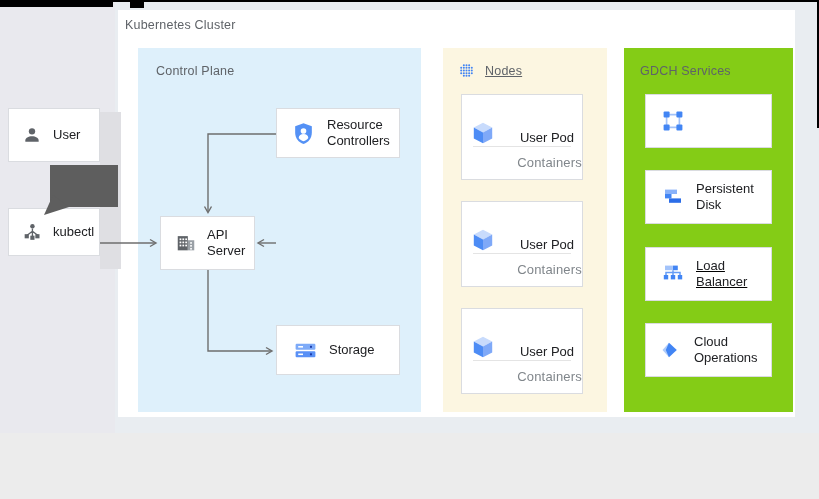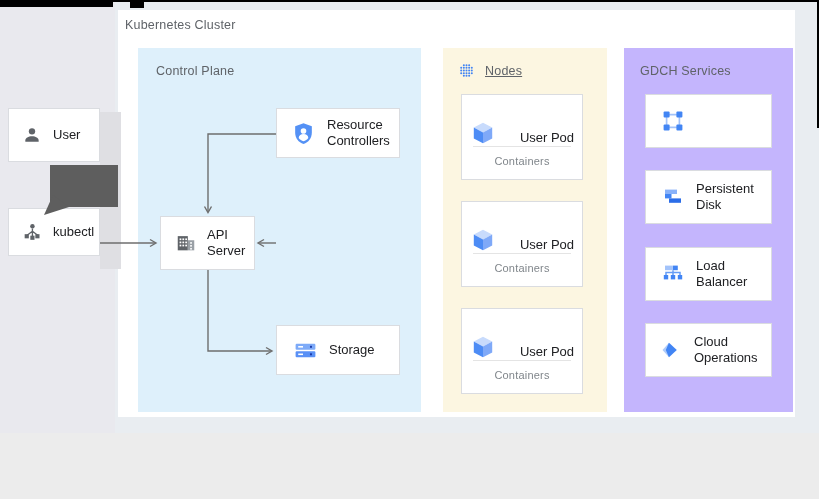--- a/index.html
+++ b/index.html
@@ -11,37 +11,37 @@
   .outer-white{left:118px;top:10px;width:677px;height:407px;background:#ffffff;}
   .black-topleft{left:0;top:0;width:113px;height:7px;background:#000;}
   .black-topline{left:113px;top:0;width:706px;height:2px;background:#000;}
   .black-notch{left:130px;top:0;width:14px;height:8px;background:#000;}
   .black-right{left:817px;top:0;width:2px;height:128px;background:#000;}
   .k8s-label{left:125px;top:18px;font-size:12.5px;color:#5f6368;letter-spacing:.2px;}
   .panel{position:absolute;top:48px;height:364px;}
   .panel-label{position:absolute;font-size:12.5px;color:#5f6368;letter-spacing:.2px;}
   .control-plane{left:138px;width:283px;background:#def0fb;}
   .nodes-panel{left:443px;width:164px;background:#fcf6e1;}
-  .gdch-panel{left:624px;width:169px;background:#c4b5fd;}
+  .gdch-panel{left:624px;width:169px;background:#84cc16;}
   .gray-strip{left:100px;top:112px;width:21px;height:157px;background:#dfdfe3;}
   .card{position:absolute;background:#fff;border:1px solid #dadce0;box-sizing:border-box;}
   .row{display:flex;align-items:center;height:100%;padding-left:13px;gap:11px;}
   .lbl{font-size:13px;color:#202124;line-height:16px;}
   .lbl.w72{width:72px;}
   .lbl.w46{width:46px;}
   .user-box{left:8px;top:108px;width:92px;height:54px;}
   .kubectl-box{left:8px;top:208px;width:92px;height:48px;}
   .rc-box{left:276px;top:108px;width:124px;height:50px;}
   .api-box{left:160px;top:216px;width:95px;height:54px;}
   .sched-box{left:276px;top:218px;width:124px;height:50px;}
   .stor-box{left:276px;top:325px;width:124px;height:50px;}
   .pod{left:461px;width:122px;height:86px;}
   .pod-top{height:51px;display:flex;align-items:flex-end;justify-content:center;gap:24px;}
   .pod-div{height:1px;background:#e4e4e4;margin:0 11px;}
-  .pod-sub{text-align:center;padding-top:8px;font-size:11px;color:#80868b;letter-spacing:.2px;}
+  .pod-sub{text-align:right;padding-top:8px;font-size:13px;color:#80868b;letter-spacing:.2px;}
   .svc{left:645px;width:127px;height:54px;}
   .nodes-head{position:absolute;left:15px;top:14px;display:flex;align-items:center;gap:10px;}
   svg{display:block;}
 </style>
 </head>
 <body>
 
 <div id="canvas">
 
   <div class="abs bg-left"></div>
@@ -246,21 +246,21 @@
         <svg width="24" height="24" viewBox="0 0 24 24">
           <rect x="4" y="4.6" width="12" height="4.4" fill="#89b2f9"></rect>
           <rect x="4" y="9" width="6.5" height="4.4" fill="#4285f4"></rect>
           <rect x="8" y="13.4" width="12" height="4.4" fill="#2b6de8"></rect>
         </svg>
       </span>
       <span class="lbl w72">Persistent Disk</span>
     </div>
   </div>
 
-  <div class="card svc" style="top:247px;">
+  <div class="card svc" style="top:247px;text-decoration:underline;">
     <div class="row" style="padding-left:15px;">
       <span>
         <svg width="24" height="24" viewBox="0 0 24 24">
           <rect x="4" y="3.6" width="7.2" height="4.6" fill="#a3c3fa"></rect>
           <rect x="11.6" y="3.6" width="5.2" height="4.6" fill="#4285f4"></rect>
           <path d="M12 8.2 V10.6 M5 13 V10.6 H19 V13 M12 10.6 V13" stroke="#669df6" stroke-width="1.5" fill="none"></path>
           <rect x="2.8" y="13" width="4.4" height="4.4" fill="#4285f4"></rect>
           <rect x="9.8" y="13" width="4.4" height="4.4" fill="#4285f4"></rect>
           <rect x="16.8" y="13" width="4.4" height="4.4" fill="#4285f4"></rect>
         </svg>

